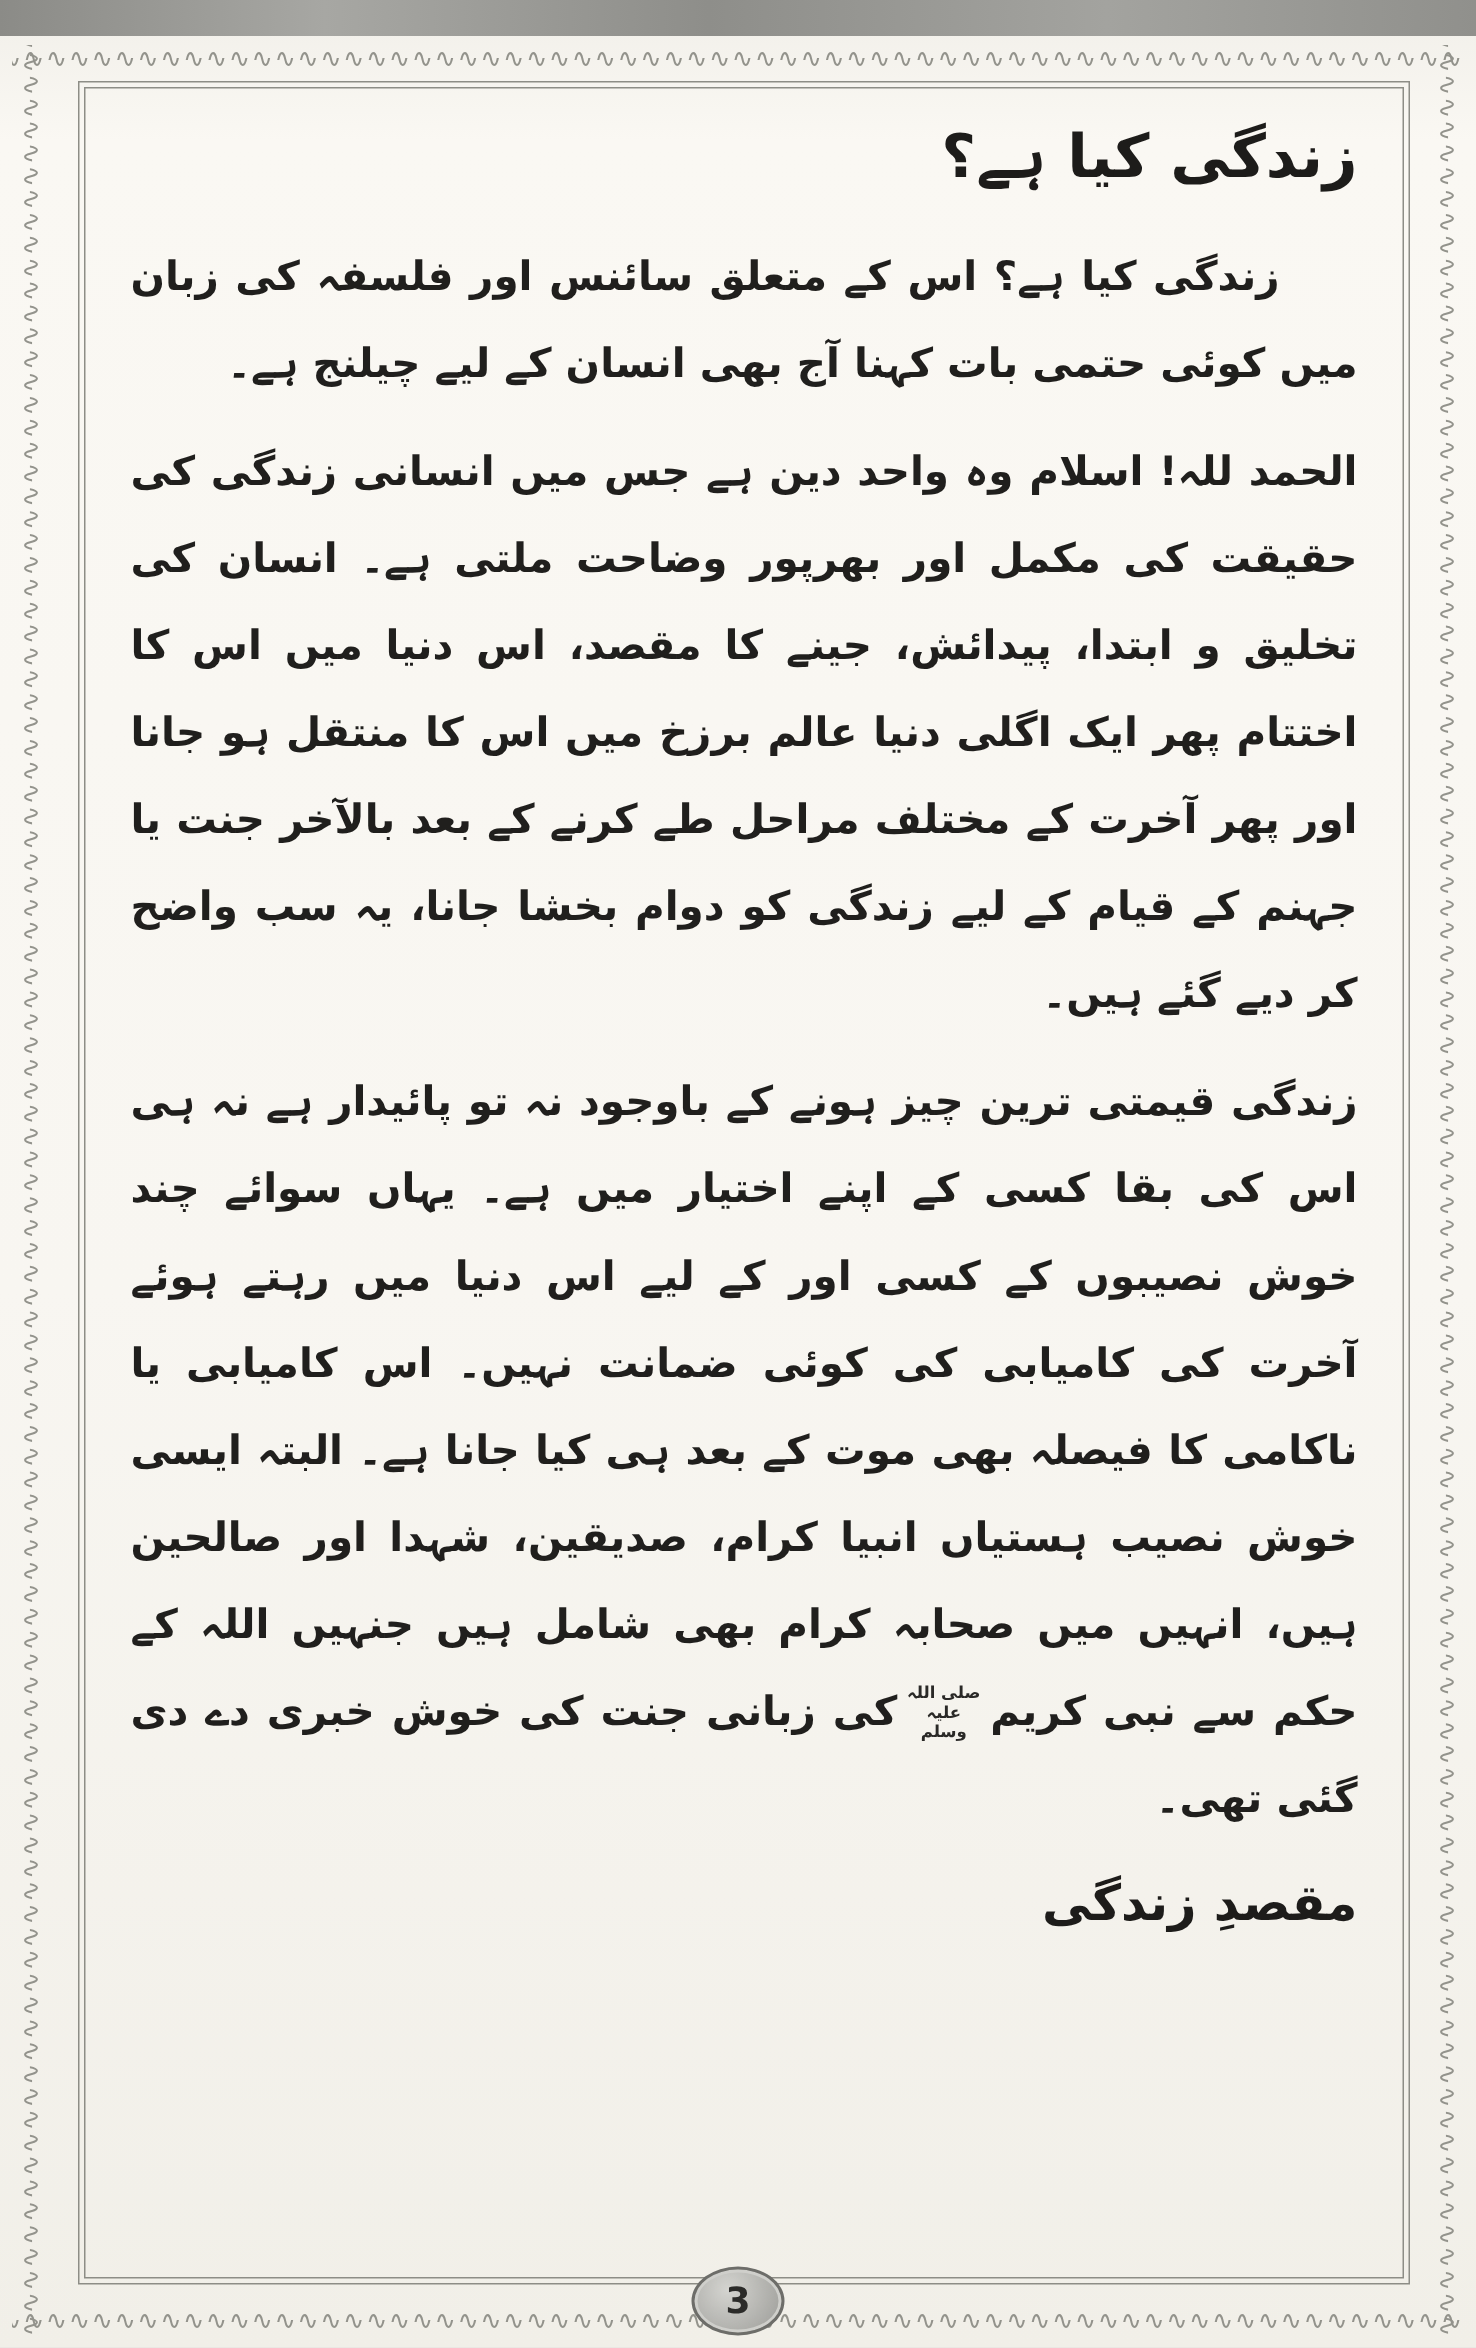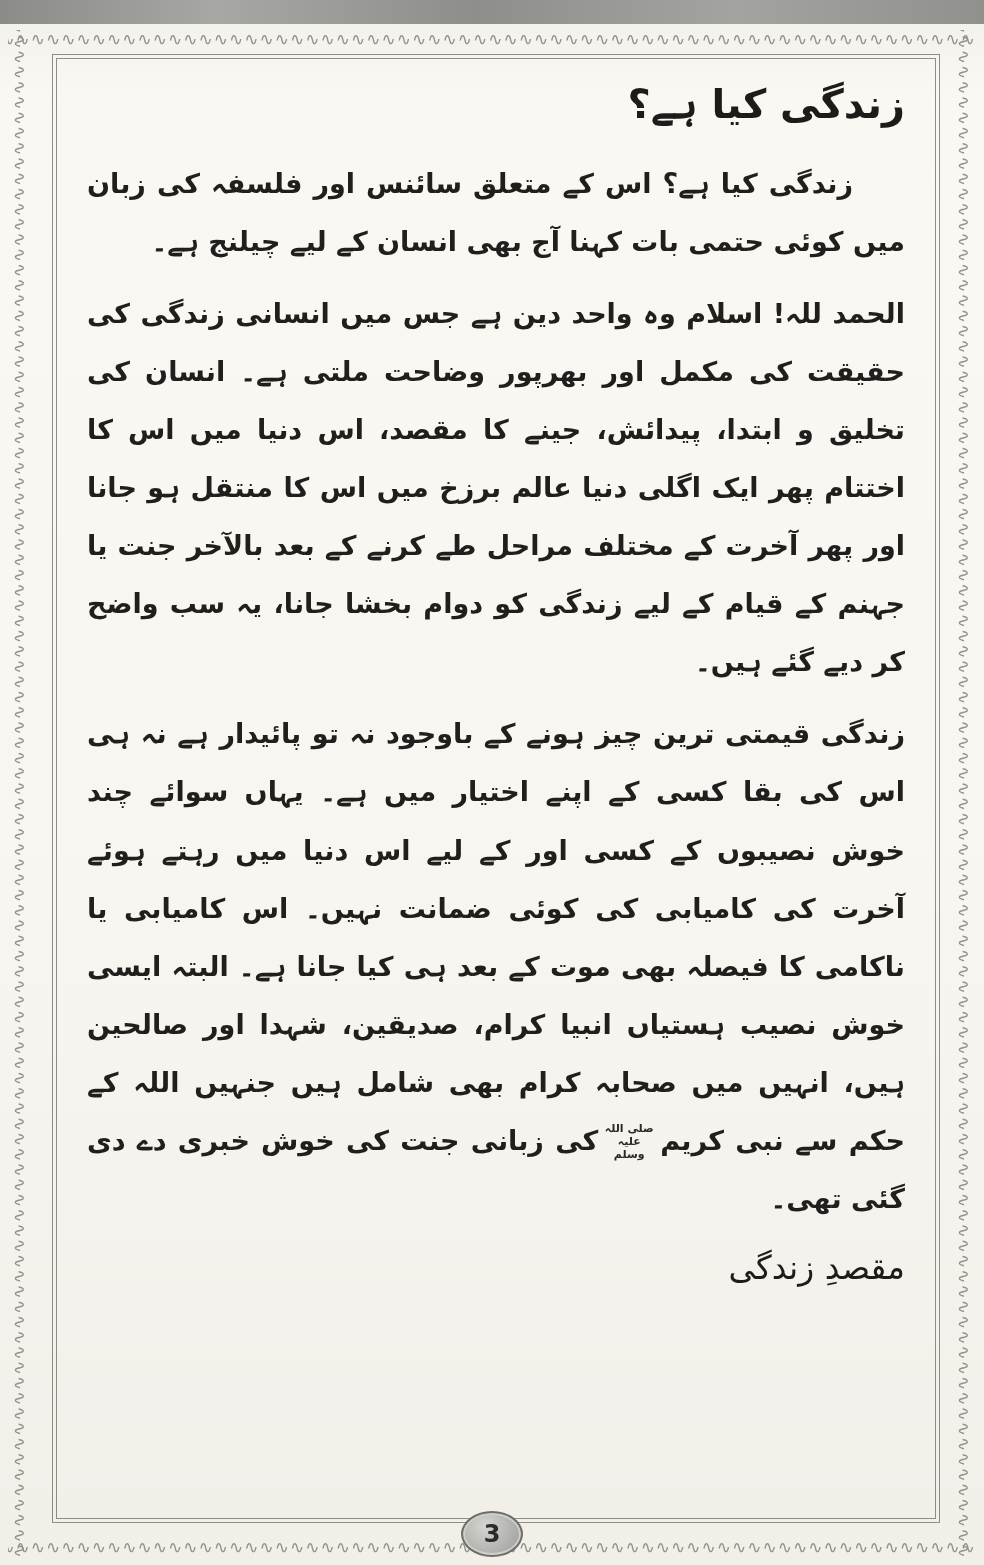--- a/index.html
+++ b/index.html
@@ -64,21 +64,21 @@
     font-size:27px;
     font-weight:bold;
     line-height:2.15;
     text-align:justify;
     margin:0 0 14px 0;
     color:#201f1d;
   }
   .indent-first{text-indent:52px;}
   .subheading{
     font-size:33px;
-    font-weight:normal;
+    font-weight:bold;
     text-align:right;
     margin:20px 0 6px 0;
   }
   .honorific{
     display:inline-block;
     font-size:11px;
     font-weight:bold;
     line-height:1.15;
     max-width:56px;
     text-align:center;

